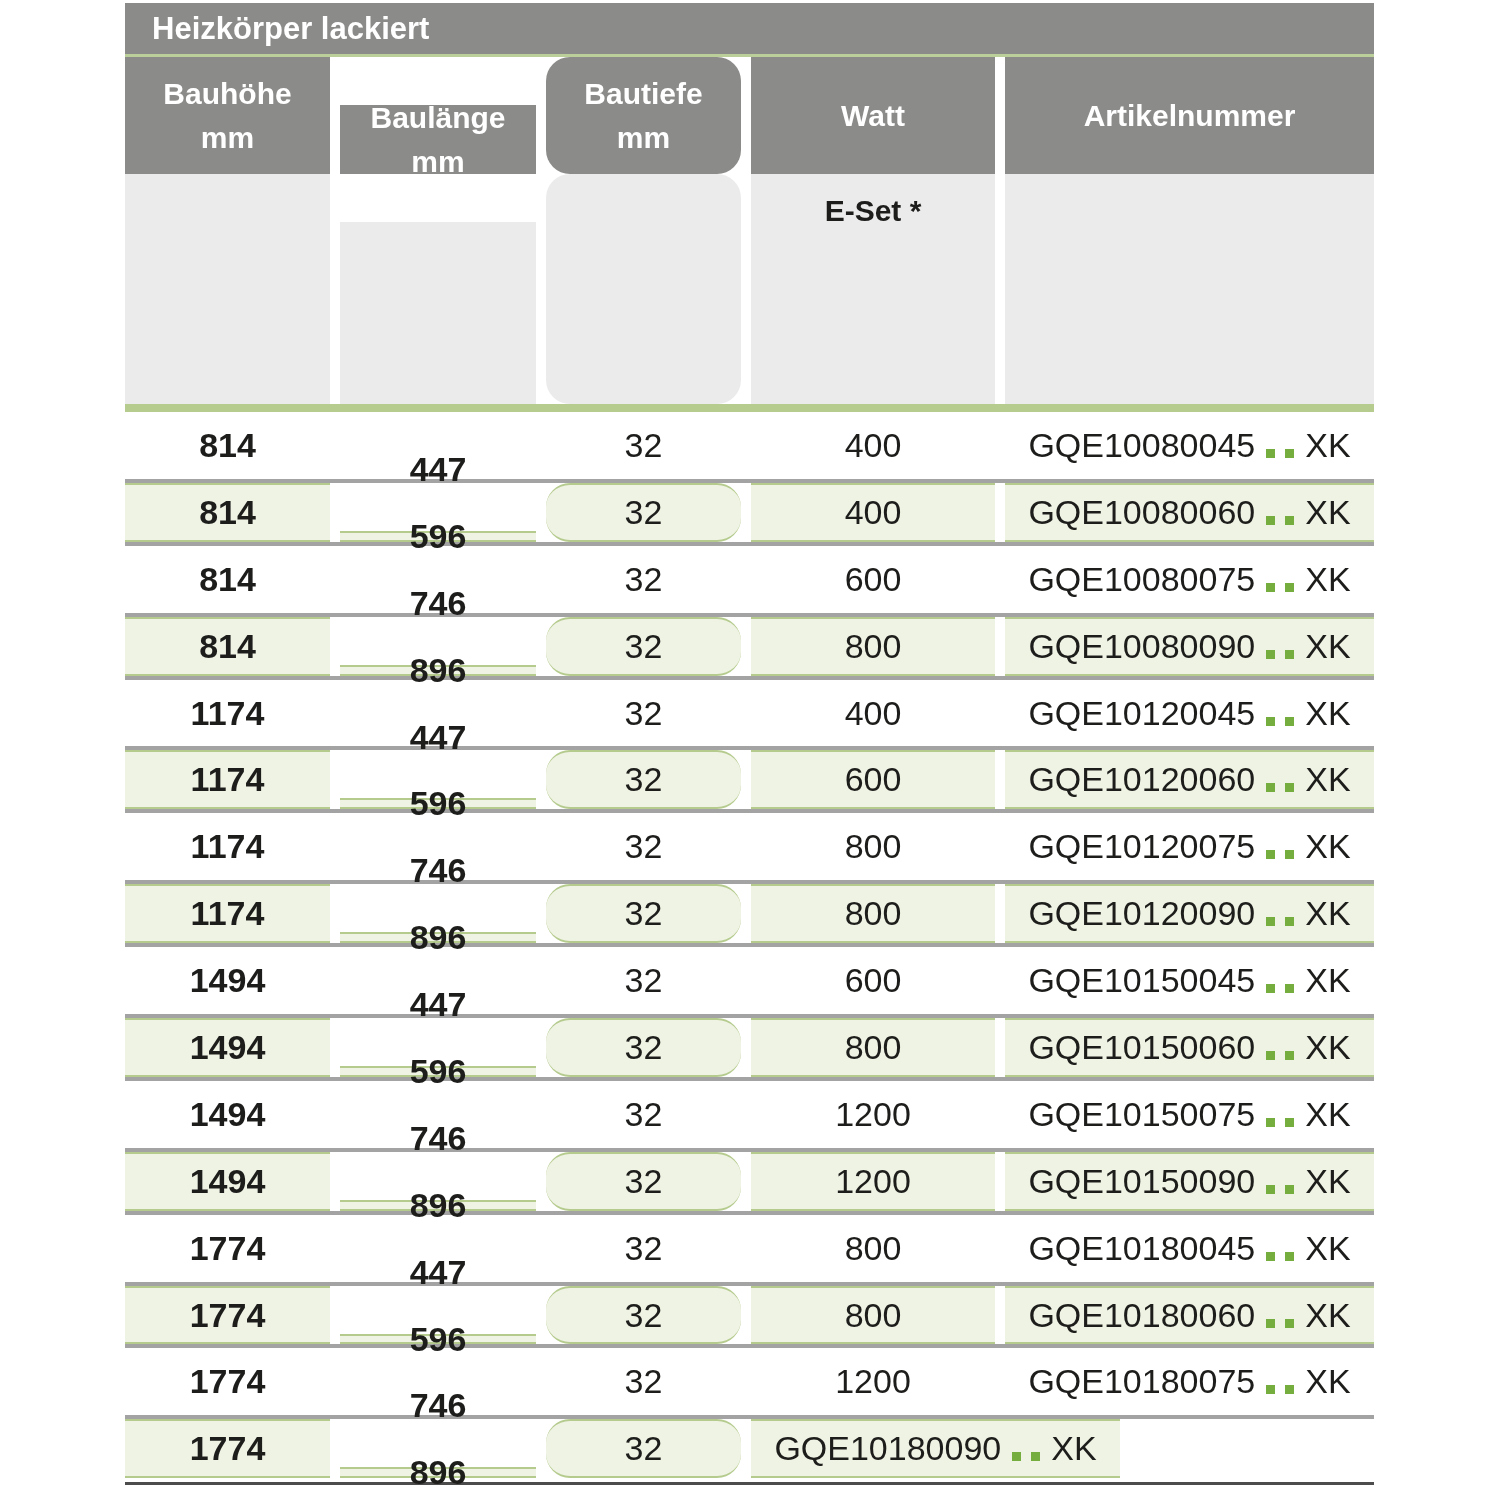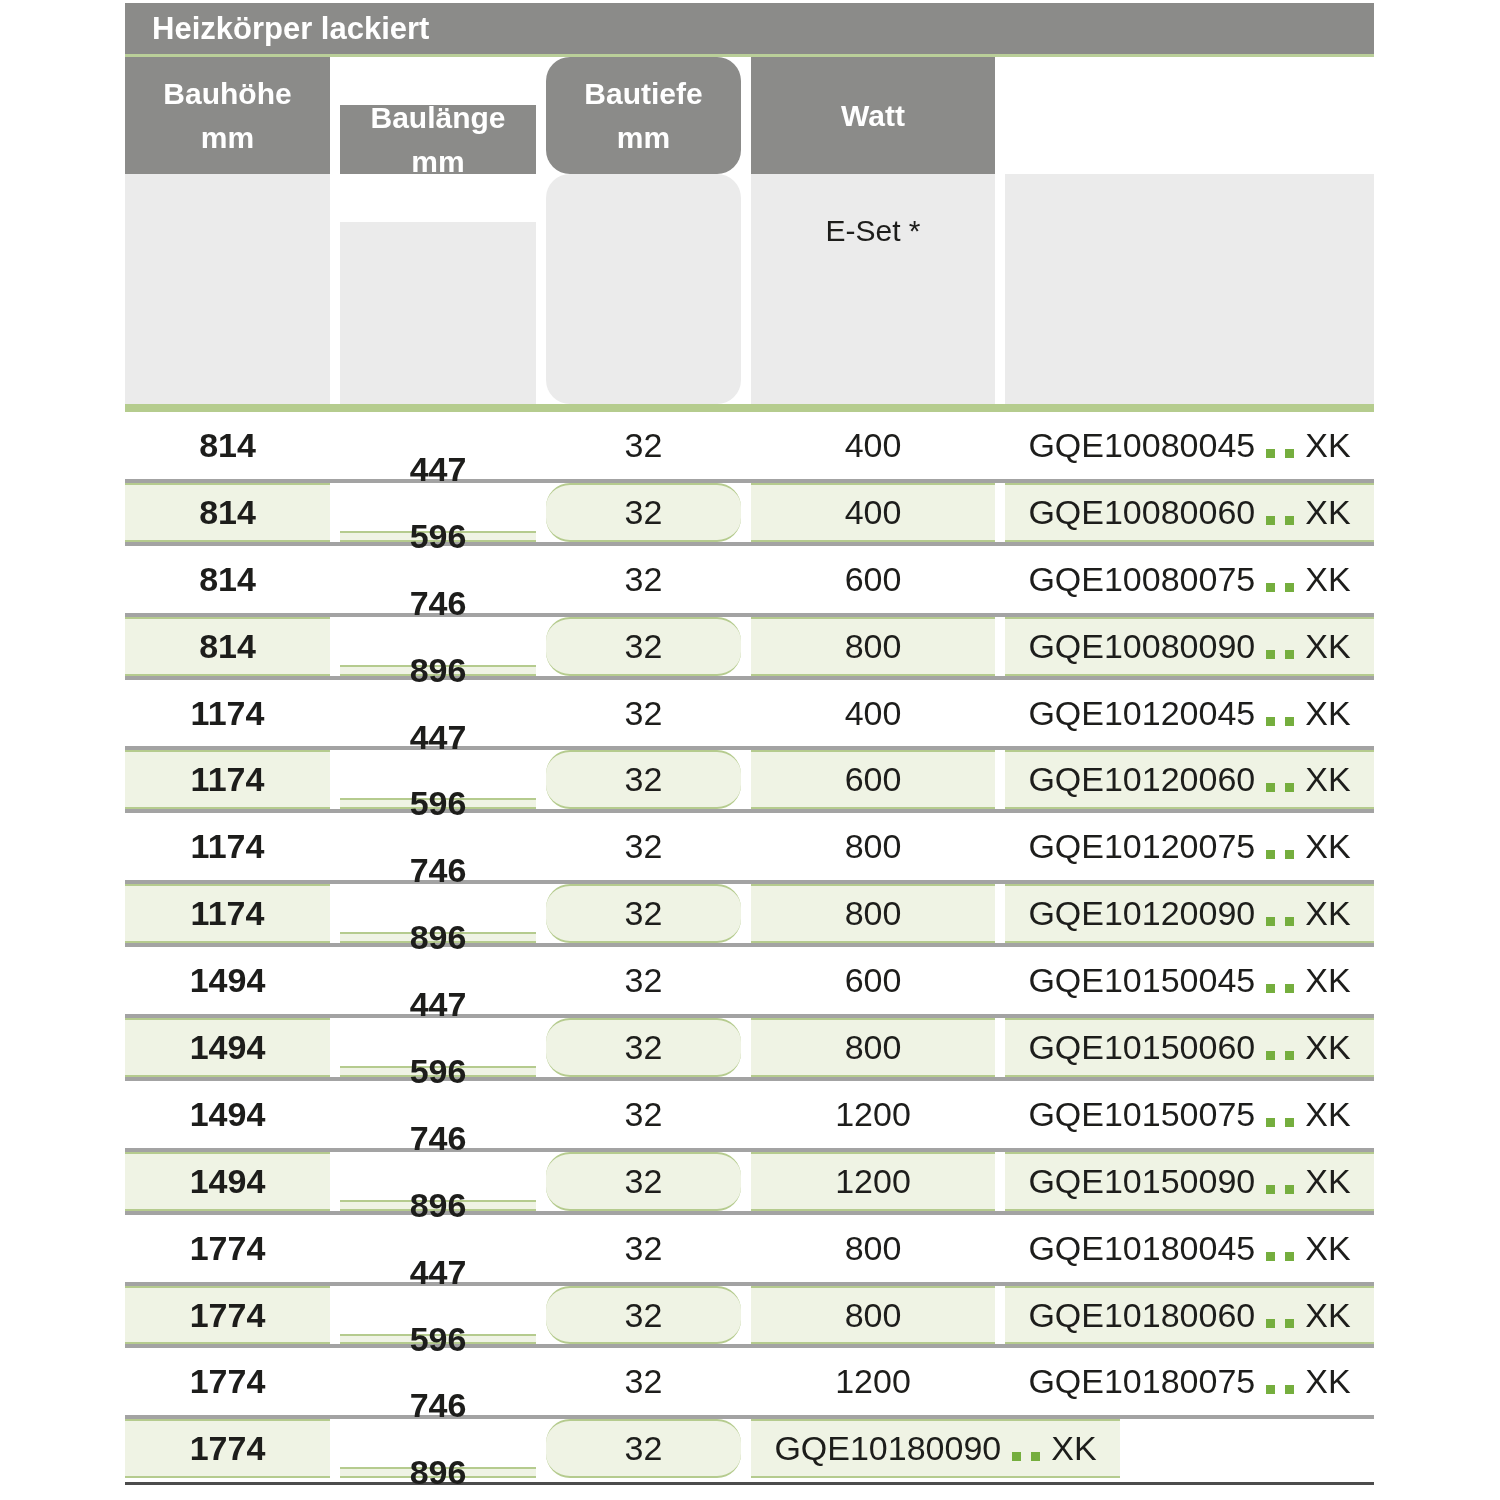--- a/index.html
+++ b/index.html
@@ -36,22 +36,22 @@
     background:var(--header-gray); color:#fff;
     font-weight:bold; font-size:30px; line-height:1.45;
     display:flex; flex-direction:column; justify-content:center; align-items:center;
     text-align:center; box-sizing:border-box;
   }
 
   
   .subheader-row{ display:flex; column-gap:10px; height:230px; background:#fff; }
   .scell{ background:var(--subheader-gray); box-sizing:border-box; }
   .eset{
-    text-align:center; padding-top:40px;
-    font-size:30px; color:var(--text-dark); font-weight:normal;
+    text-align:center; padding-top:20px;
+    font-size:30px; color:var(--text-dark); font-weight:bold;
   }
 
   .green-band{ height:8px; background:var(--band-green); }
 
   
   .tbody{ background:#a3a3a3; }
   .row{ display:flex; column-gap:10px; height:66.9px; background:#fff; }
   .row.alt{ height:58.9px; margin:4px 0; }
   .cell{
     display:flex; align-items:center; justify-content:center;
@@ -88,20 +88,23 @@
         <div>Baulänge</div>
         <div>mm</div>
       </div>
       <div class="hcell c3">
         <div>Bautiefe</div>
         <div>mm</div>
       </div>
       <div class="hcell c4">
         <div>Watt</div>
       </div>
+      <div class="hcell c5">
+        <div>Artikelnummer</div>
+      </div>
     </div>
   <div class="subheader-row">
       <div class="scell c1"></div>
       <div class="scell c2"></div>
       <div class="scell c3"></div>
       <div class="scell c4">
         <div class="eset">E-Set *</div>
       </div>
       <div class="scell c5"></div>
     </div>

